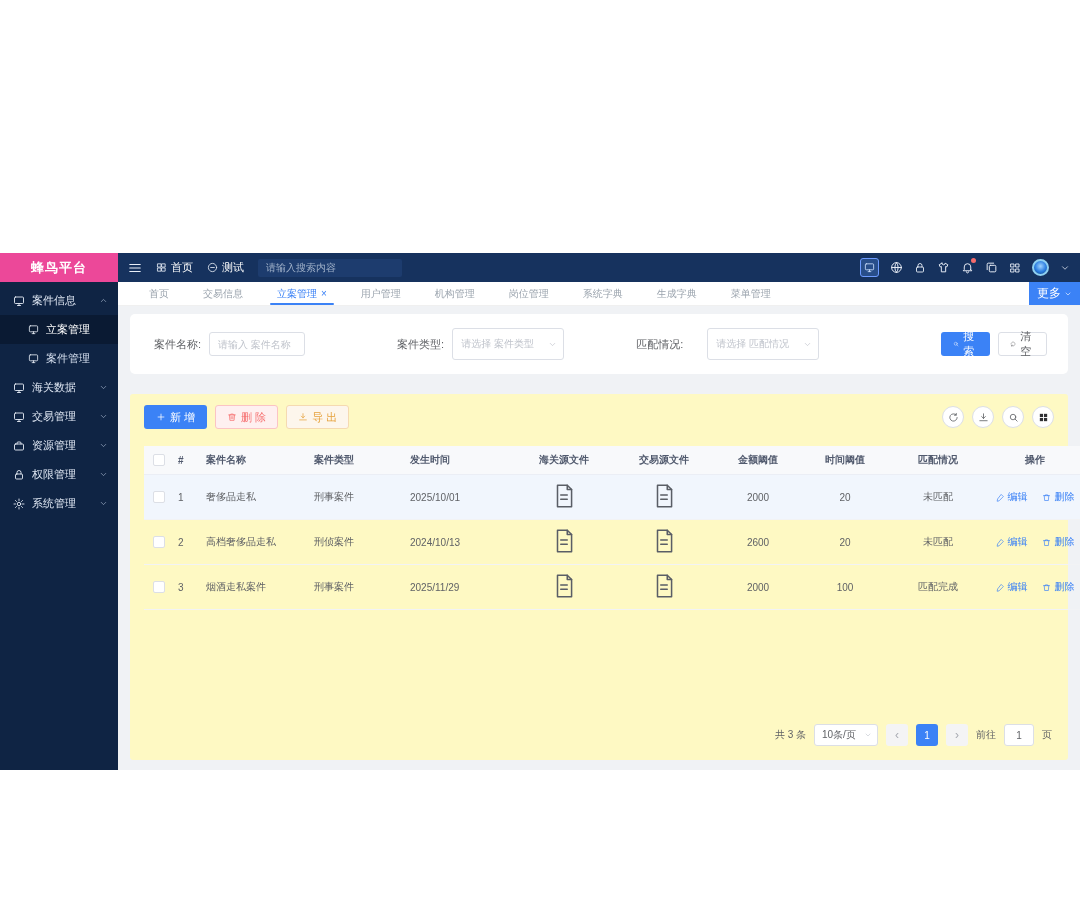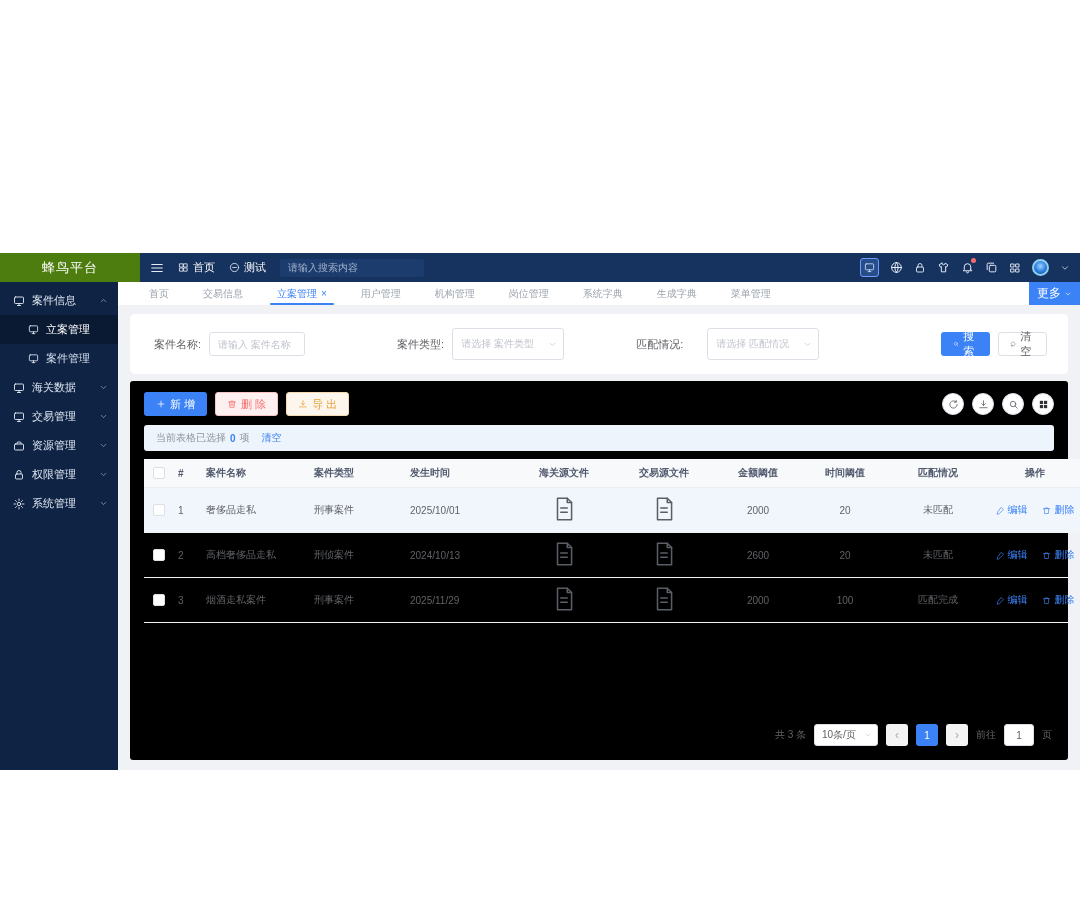--- a/index.html
+++ b/index.html
@@ -2,21 +2,21 @@
 <html><head>
 <meta charset="utf-8">
 <style>
   * { margin:0; padding:0; box-sizing:border-box; }
   html,body { width:1080px; height:919px; background:#ffffff; font-family:"Liberation Sans","DejaVu Sans",sans-serif; }
   .stage { position:absolute; top:0; left:0; width:1080px; height:919px; background:#fff; overflow:hidden; }
   .app { position:absolute; top:253px; left:0; width:1080px; height:517px; display:flex; flex-direction:column; background:#f0f2f5; }
 
   
   .topbar { height:29px; display:flex; align-items:stretch; background:#16325e; color:#fff; flex:0 0 29px; }
-  .logo { width:140px; background:#4d7c0f; display:flex; align-items:center; justify-content:center; font-size:13px; font-weight:normal; letter-spacing:1px; }
+  .logo { width:118px; background:#ec4899; display:flex; align-items:center; justify-content:center; font-size:13px; font-weight:bold; letter-spacing:1px; }
   .topbar-main { flex:1; display:flex; align-items:center; padding:0 10px; gap:14px; }
   .icon-btn { display:flex; align-items:center; justify-content:center; color:#e8eef7; cursor:pointer; }
   svg.ic { stroke:currentColor; fill:none; stroke-width:1.8; stroke-linecap:round; stroke-linejoin:round; }
   .top-menu-item { display:flex; align-items:center; gap:4px; font-size:11px; color:#fff; cursor:pointer; }
   .top-search { background:#1d3c6e; border:none; outline:none; border-radius:2px; height:18px; width:144px; color:#cfd8e6; font-size:10px; padding:0 8px; }
   .top-search::placeholder { color:#9fb0c8; }
   .topbar-right { display:flex; align-items:center; gap:11px; margin-left:auto; }
   .active-box { width:19px; height:19px; border:1px solid #6d9bff; background:rgba(90,150,255,.28); border-radius:3px; display:flex; align-items:center; justify-content:center; color:#cfe2ff; }
   .bell-wrap { position:relative; }
   .bell-dot { position:absolute; top:-3px; right:-2px; width:5px; height:5px; border-radius:50%; background:#f56c6c; }
@@ -49,21 +49,21 @@
   .finput { height:24px; width:96px; border:1px solid #dcdfe6; border-radius:3px; font-size:10px; padding:0 8px; color:#606266; outline:none; }
   .finput::placeholder { color:#c0c4cc; }
   .fselect { height:32px; width:112px; border:1px solid #dcdfe6; border-radius:3px; font-size:10px; padding:0 6px 0 8px; color:#c0c4cc; display:flex; align-items:center; justify-content:space-between; cursor:pointer; background:#fff; }
   .g2 { margin-left:92px; } .g3 { margin-left:72px;gap:24px; }
   .fbuttons { margin-left:122px; display:flex; gap:8px; }
   .btn { height:24px; border-radius:3px; font-size:11px; display:inline-flex; align-items:center; gap:4px; padding:0 11px; cursor:pointer; border:1px solid transparent; }
   .btn-primary { background:#3b82f6; color:#fff; }
   .btn-plain { background:#fff; color:#606266; border-color:#dcdfe6;justify-content:center; }
 
   
-  .table-card { background:#000000; border-radius:3px; margin:7px 12px 10px 12px; flex:1; display:flex; flex-direction:column; min-height:0; }
+  .table-card { background:#fef9c3; border-radius:3px; margin:20px 12px 10px 12px; flex:1; display:flex; flex-direction:column; min-height:0; }
   .toolbar { display:flex; align-items:center; padding:11px 14px 9px 14px; }
   .btn-danger { background:#fef0f0; color:#f56c6c; border-color:#fbc4c4; }
   .btn-warn { background:#fdf6ec; color:#e6a23c; border-color:#f5dab1;align-items:center; }
   .tool-right { margin-left:auto; display:flex; gap:8px; }
   .circle-btn { width:22px; height:22px; border-radius:50%; border:1px solid #dcdfe6; background:#fff; color:#606266; display:flex; align-items:center; justify-content:center; cursor:pointer; }
   .circle-btn.dark { color:#303133; }
   .selection-bar { margin:0 14px; background:#edf4fc; border-radius:3px; padding:6px 12px; font-size:10px; color:#909399; display:flex; align-items:center; gap:4px; }
   .sel-count { color:#3b82f6; font-weight:bold; }
   .sel-clear { color:#3b82f6; cursor:pointer; margin-left:8px; }
 
@@ -404,26 +404,20 @@
               <svg width="11" height="11" viewBox="0 0 24 24" fill="currentColor">
                     <rect x="4" y="4" width="7" height="7"></rect>
                     <rect x="13" y="4" width="7" height="7"></rect>
                     <rect x="4" y="13" width="7" height="7"></rect>
                     <rect x="13" y="13" width="7" height="7"></rect>
                   </svg>
             </span>
           </div>
         </div>
 
-        <div class="selection-bar">
-          <span>当前表格已选择</span>
-          <span class="sel-count">0</span>
-          <span>项</span>
-          <span class="sel-clear">清空</span>
-        </div>
 
         <table class="grid">
           <colgroup>
             <col style="width:30px">
                 <col style="width:28px">
                 <col style="width:108px">
                 <col style="width:96px">
             <col style="width:108px">
                 <col style="width:100px">
                 <col style="width:100px">

